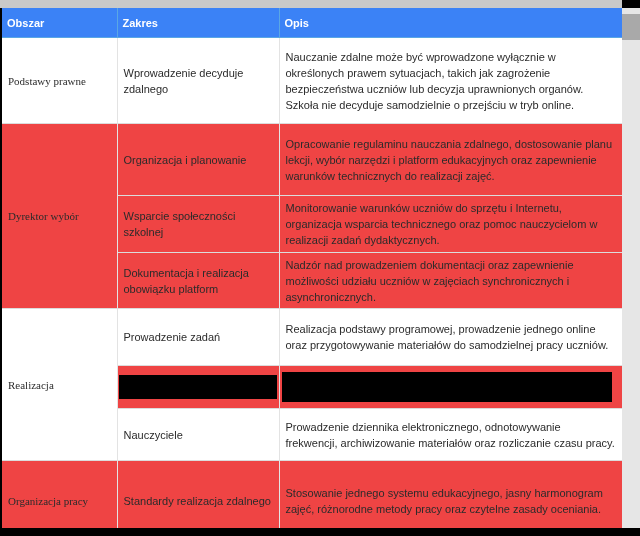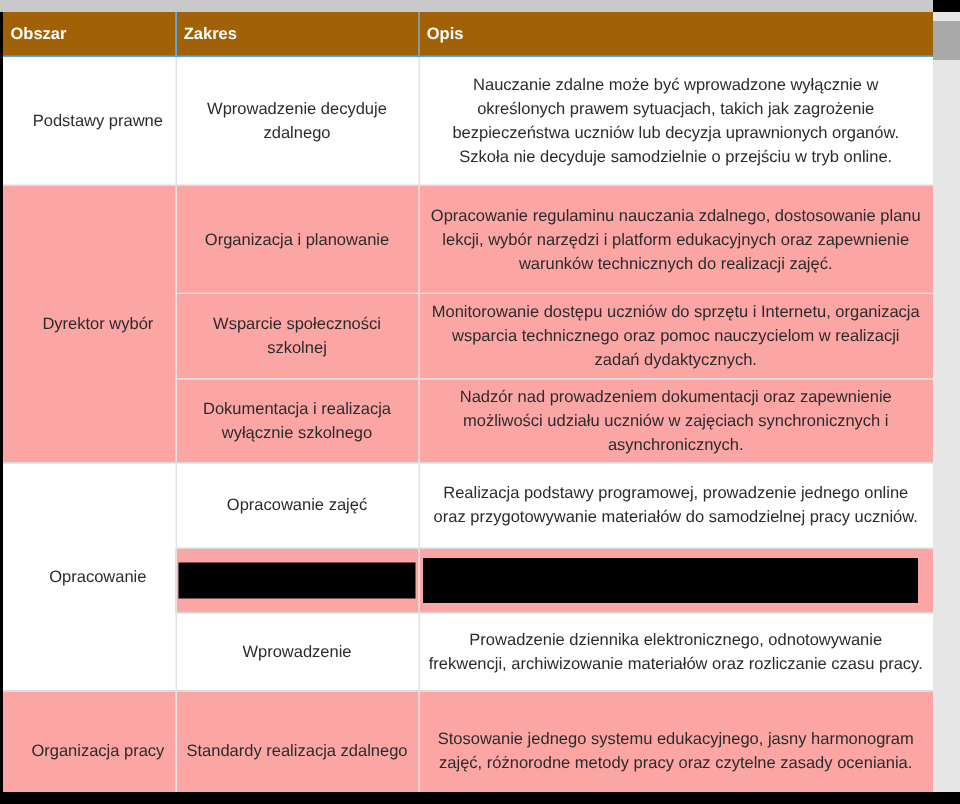--- a/index.html
+++ b/index.html
@@ -16,31 +16,31 @@
   .bottom-black { position:absolute; left:0; top:528px; width:640px; height:8px; background:#000; }
 
   table.grid {
     position:absolute; left:2px; top:8px; width:620px;
     border-collapse:collapse; table-layout:fixed; background:#fff;
   }
   table.grid col.c1 { width:115px; }
   table.grid col.c2 { width:162px; }
   table.grid col.c3 { width:343px; }
   th {
-    background:#a16207; color:#fff; text-align:left; font-weight:bold;
+    background:#3b82f6; color:#fff; text-align:left; font-weight:bold;
     height:29px; padding:0 0 0 5px; font-size:11px;
     border-right:1px solid #5aa7e4; border-bottom:1px solid #5aa7e4;
   }
   td {
     vertical-align:middle; padding:0 6px; line-height:16px;
-    border-right:1px solid #e3e3e3; border-bottom:1px solid #dcdcdc;text-align:center;
+    border-right:1px solid #e3e3e3; border-bottom:1px solid #dcdcdc;
   }
   tr.g0 td { background:#fff; }
-  tr.g1 td { background:#fca5a5; }
-  td.area { padding-left:18px; }
+  tr.g1 td { background:#ef4444; }
+  td.area { padding-left:6px;font-family:Liberation Serif, serif; }
   .redact { background:#000; display:block; }
 </style>
 </head>
 <body>
 
 <div class="top-band"></div>
 <div class="top-right-black"></div>
 
 <table class="grid">
   <colgroup>
@@ -63,42 +63,42 @@
       <td>Nauczanie zdalne może być wprowadzone wyłącznie w określonych prawem sytuacjach, takich jak zagrożenie bezpieczeństwa uczniów lub decyzja uprawnionych organów. Szkoła nie decyduje samodzielnie o przejściu w tryb online.</td>
     </tr>
 
     <tr class="g1" style="height:72px">
       <td class="area" rowspan="3">Dyrektor wybór</td>
       <td>Organizacja i planowanie</td>
       <td>Opracowanie regulaminu nauczania zdalnego, dostosowanie planu lekcji, wybór narzędzi i platform edukacyjnych oraz zapewnienie warunków technicznych do realizacji zajęć.</td>
     </tr>
     <tr class="g1" style="height:57px">
       <td>Wsparcie społeczności szkolnej</td>
-      <td>Monitorowanie dostępu uczniów do sprzętu i Internetu, organizacja wsparcia technicznego oraz pomoc nauczycielom w realizacji zadań dydaktycznych.</td>
+      <td>Monitorowanie warunków uczniów do sprzętu i Internetu, organizacja wsparcia technicznego oraz pomoc nauczycielom w realizacji zadań dydaktycznych.</td>
     </tr>
     <tr class="g1" style="height:56px">
-      <td>Dokumentacja i realizacja wyłącznie szkolnego</td>
+      <td>Dokumentacja i realizacja obowiązku platform</td>
       <td>Nadzór nad prowadzeniem dokumentacji oraz zapewnienie możliwości udziału uczniów w zajęciach synchronicznych i asynchronicznych.</td>
     </tr>
 
     <tr class="g0" style="height:57px">
-      <td class="area" rowspan="3">Opracowanie</td>
-      <td>Opracowanie zajęć</td>
+      <td class="area" rowspan="3">Realizacja</td>
+      <td>Prowadzenie zadań</td>
       <td>Realizacja podstawy programowej, prowadzenie jednego online oraz przygotowywanie materiałów do samodzielnej pracy uczniów.</td>
     </tr>
     <tr class="g1" style="height:43px">
       <td style="padding:0 2px 0 1px">
         <span class="redact" style="height:24px;margin-top:0"></span>
       </td>
       <td style="padding:0 10px 0 2px">
         <span class="redact" style="height:30px"></span>
       </td>
     </tr>
     <tr class="g0" style="height:52px">
-      <td>Wprowadzenie</td>
+      <td>Nauczyciele</td>
       <td>Prowadzenie dziennika elektronicznego, odnotowywanie frekwencji, archiwizowanie materiałów oraz rozliczanie czasu pracy.</td>
     </tr>
 
     <tr class="g1" style="height:80px">
       <td class="area">Organizacja pracy</td>
       <td>Standardy realizacja zdalnego</td>
       <td>Stosowanie jednego systemu edukacyjnego, jasny harmonogram zajęć, różnorodne metody pracy oraz czytelne zasady oceniania.</td>
     </tr>
   </tbody>
 </table>

